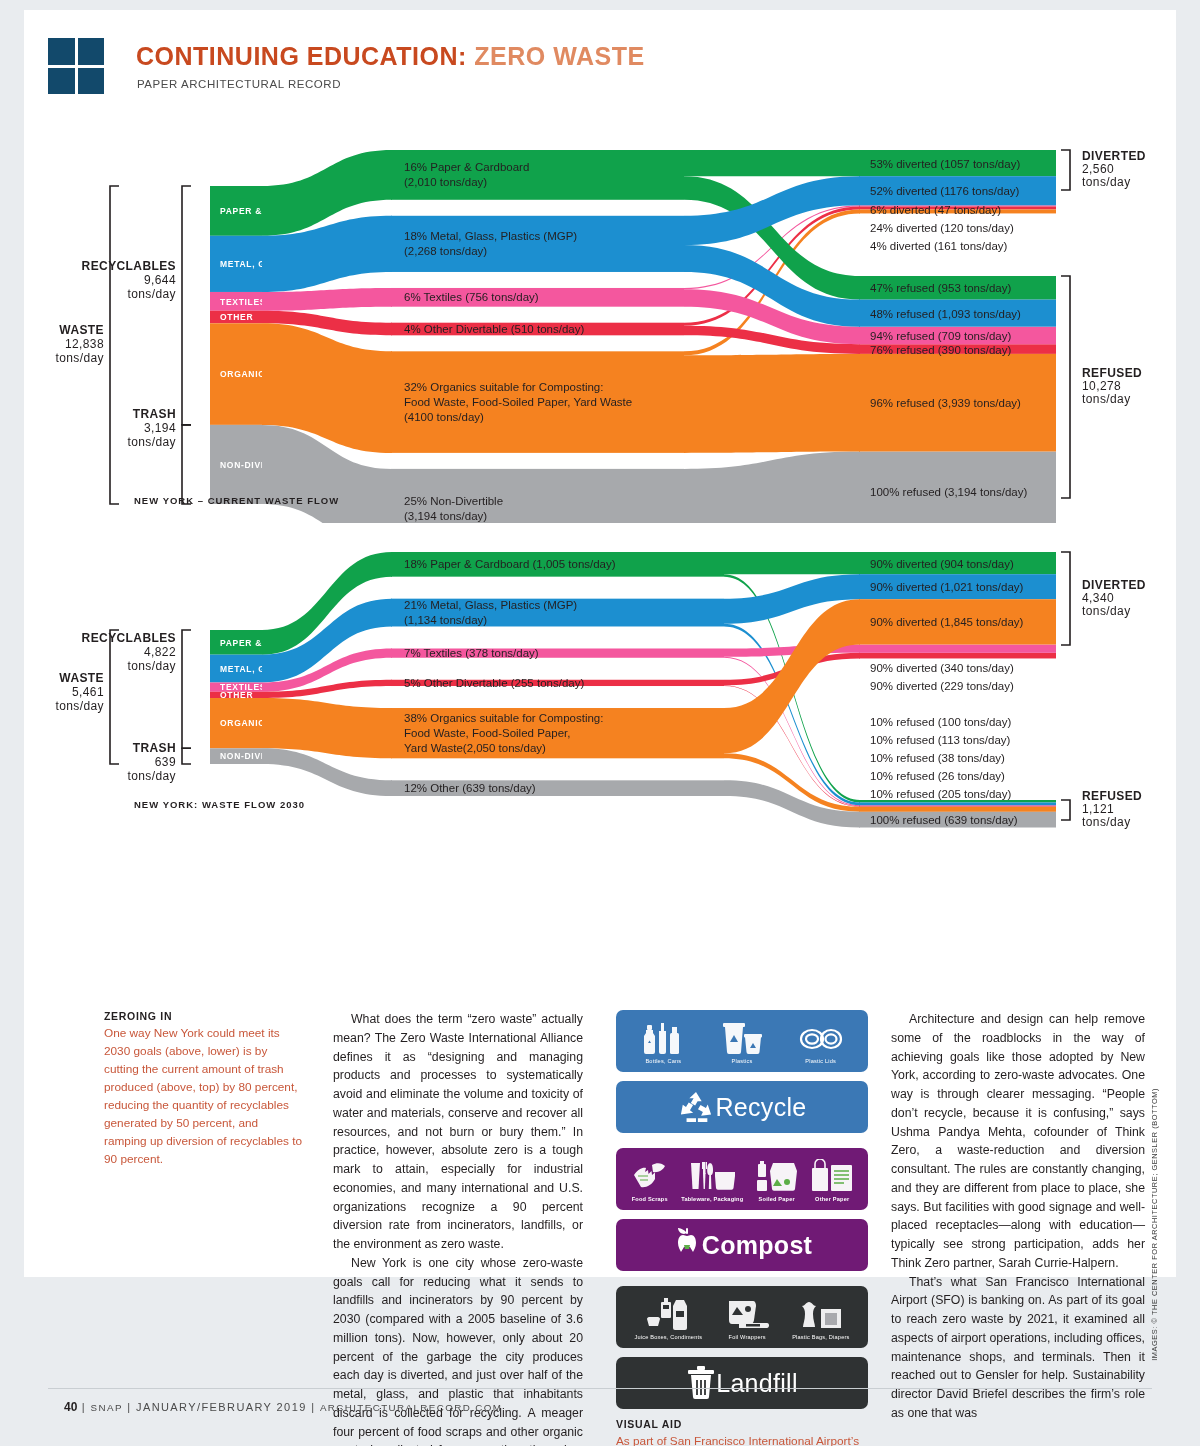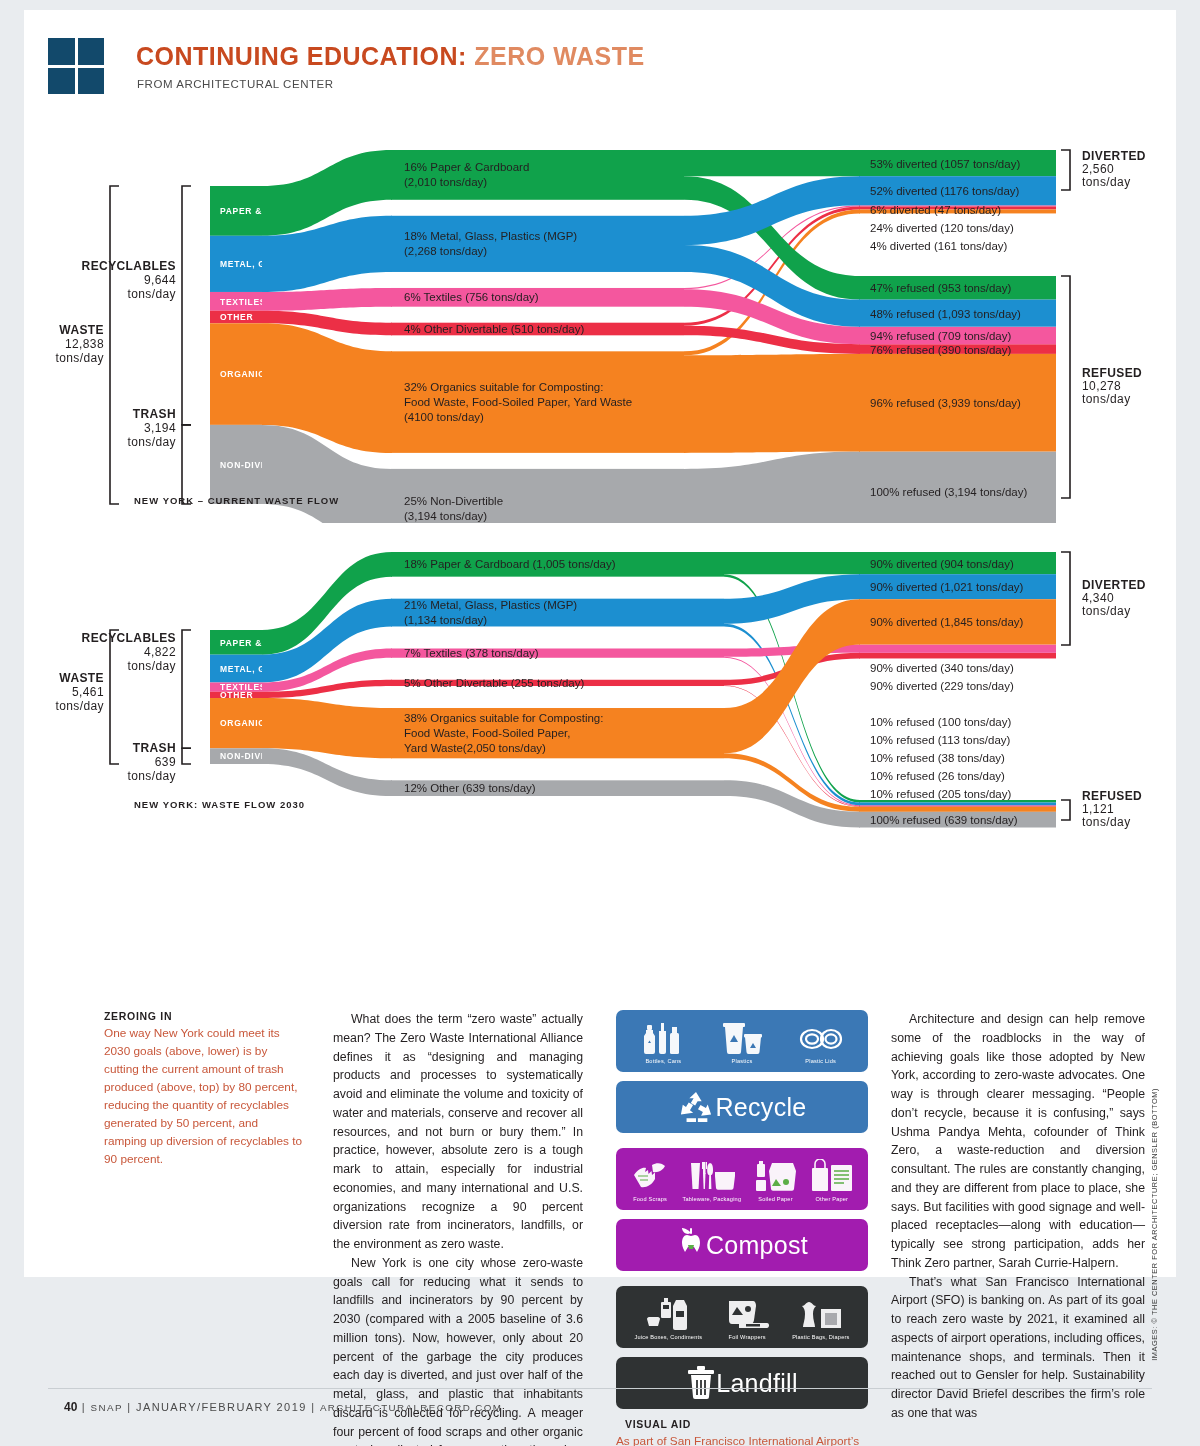--- a/index.html
+++ b/index.html
@@ -53,25 +53,25 @@
 
   
   .recept { width:252px; }
   .rcard { border-radius:7px; overflow:hidden; margin-bottom:9px; position:relative; }
   .rtop { height:62px; display:flex; align-items:center; justify-content:space-around; padding:4px 8px 2px; }
   .rbar { height:52px; display:flex; align-items:center; justify-content:center; gap:0; }
   .rbar span.word { color:#fff; font-size:25px; letter-spacing:.3px; }
   .icoWrap { display:flex; flex-direction:column; align-items:center; gap:3px; }
   .icoWrap .cap { color:#fff; font-size:5.6px; letter-spacing:.2px; white-space:nowrap; }
   .blue { background:#3b78b5; }
-  .green { background:#a21caf; }
+  .green { background:#701a75;font-weight:bold; }
   .dark { background:#2f3233;text-align:center; }
   .sep { height:6px; }
 
-  .vis-head { font-size:10.5px; font-weight:bold; letter-spacing:.7px; margin:6px 9px 2px; }
+  .vis-head { font-size:10.5px; font-weight:bold; letter-spacing:.7px; margin:6px 0 2px; }
   .vis-body { font-size:11.8px; line-height:1.53; color:#c8573a; }
 
   
   .credit {
     position:absolute; left:1126px; top:1078px;
     width:290px;
     transform-origin: left top; transform: rotate(-90deg) translateX(-290px);
     font-size:7.4px; letter-spacing:.55px; color:#3a3a3a; white-space:nowrap;
     text-align:right;
   }
@@ -91,21 +91,21 @@
     <div class="logo">
       <i></i>
         <i></i>
         <i></i>
         <i></i>
     </div>
     <div class="head-title">
       <span class="t1">CONTINUING EDUCATION:</span>
       <span class="t2">ZERO WASTE</span>
     </div>
-    <div class="head-sub">FROM ARCHITECTURAL CENTER</div>
+    <div class="head-sub">PAPER ARCHITECTURAL RECORD</div>
   </div>
 
   <div class="sankey" style="left:0; top:118px;">
     <svg id="svg0" width="1152" height="395" viewBox="0 0 1152 395">
         <rect x="186" y="58" width="52" height="49.78812899205484" fill="#10a24b"></rect>
         <text x="196" y="86.09406449602743" class="bandlabel">PAPER &amp; CARDBOARD</text>
         <rect x="186" y="107.78812899205484" width="52" height="56.17884405670665" fill="#1c8fd0"></rect>
         <text x="196" y="139.07755102040815" class="bandlabel">METAL, GLASS, PLASTICS</text>
         <rect x="186" y="163.96697304876147" width="52" height="18.726281352235553" fill="#f4579e"></rect>
         <text x="196" y="176.53011372487924" class="bandlabel">TEXTILES</text>

